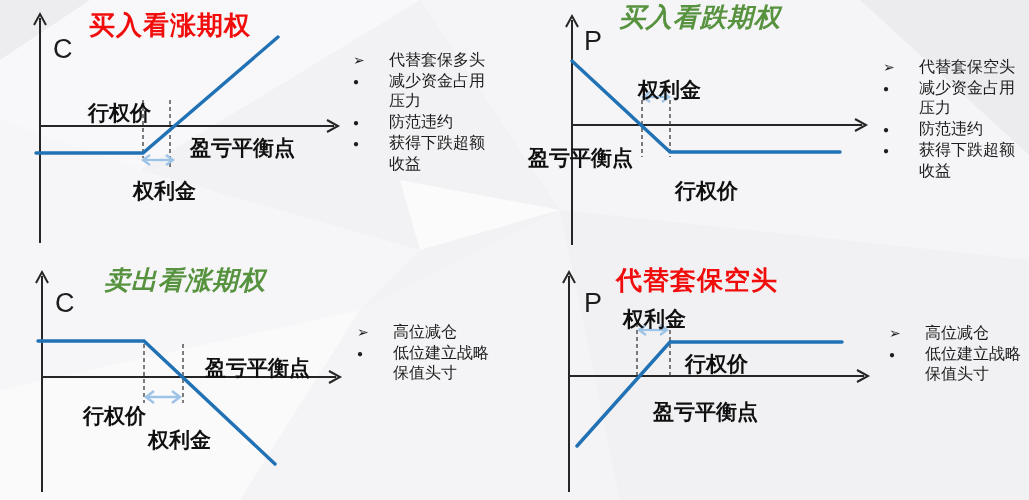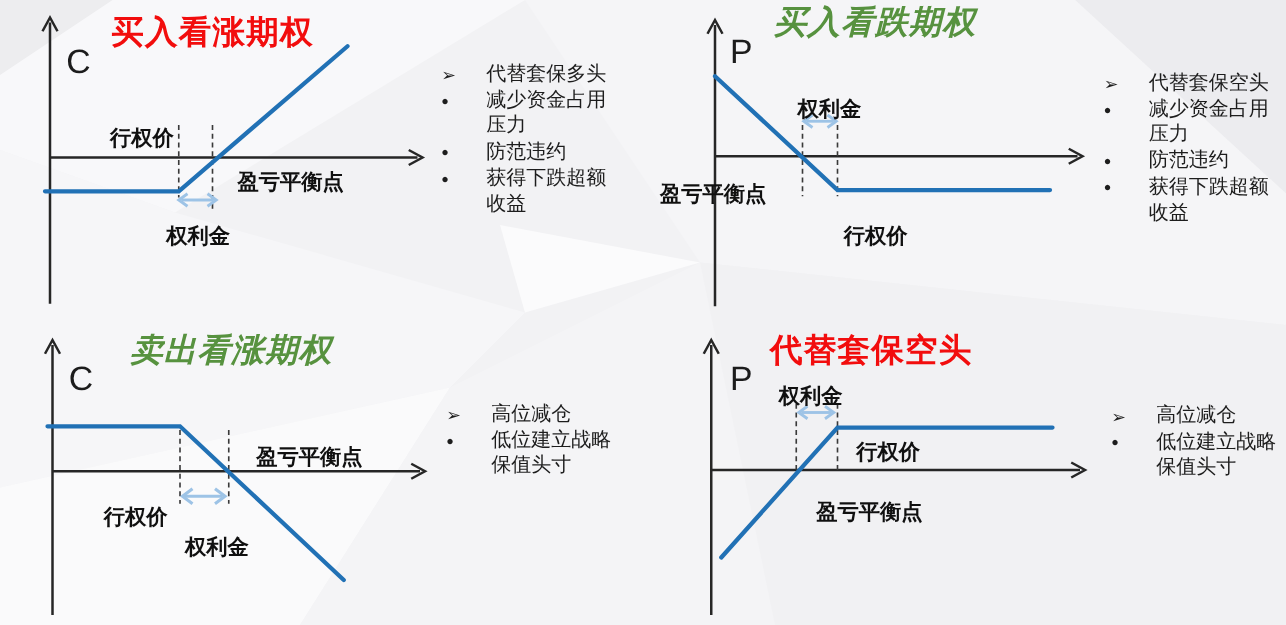--- a/index.html
+++ b/index.html
@@ -22,21 +22,21 @@
   .title-tr{left:600px;top:0px;}
   .title-bl{left:85px;top:263px;}
   .title-br{left:597px;top:263px;}
   
   .axis-letter{position:absolute;font-size:27px;font-weight:500;color:#1c1c1c;}
   .al-tl{left:53px;top:34px;}
   .al-tr{left:584px;top:26px;}
   .al-bl{left:55px;top:288px;}
   .al-br{left:584px;top:288px;}
   
-  .chart-label{position:absolute;font-size:17px;font-weight:700;color:#101010;white-space:nowrap;}
+  .chart-label{position:absolute;font-size:21px;font-weight:700;color:#101010;white-space:nowrap;}
   .lbl-tl-strike{left:88px;top:99px;}
   .lbl-tl-breakeven{left:190px;top:134px;}
   .lbl-tl-premium{left:133px;top:177px;}
   .lbl-tr-premium{left:638px;top:76px;}
   .lbl-tr-breakeven{left:528px;top:144px;}
   .lbl-tr-strike{left:675px;top:177px;}
   .lbl-bl-breakeven{left:205px;top:354px;}
   .lbl-bl-strike{left:83px;top:402px;}
   .lbl-bl-premium{left:148px;top:426px;}
   .lbl-br-premium{left:623px;top:305px;}

